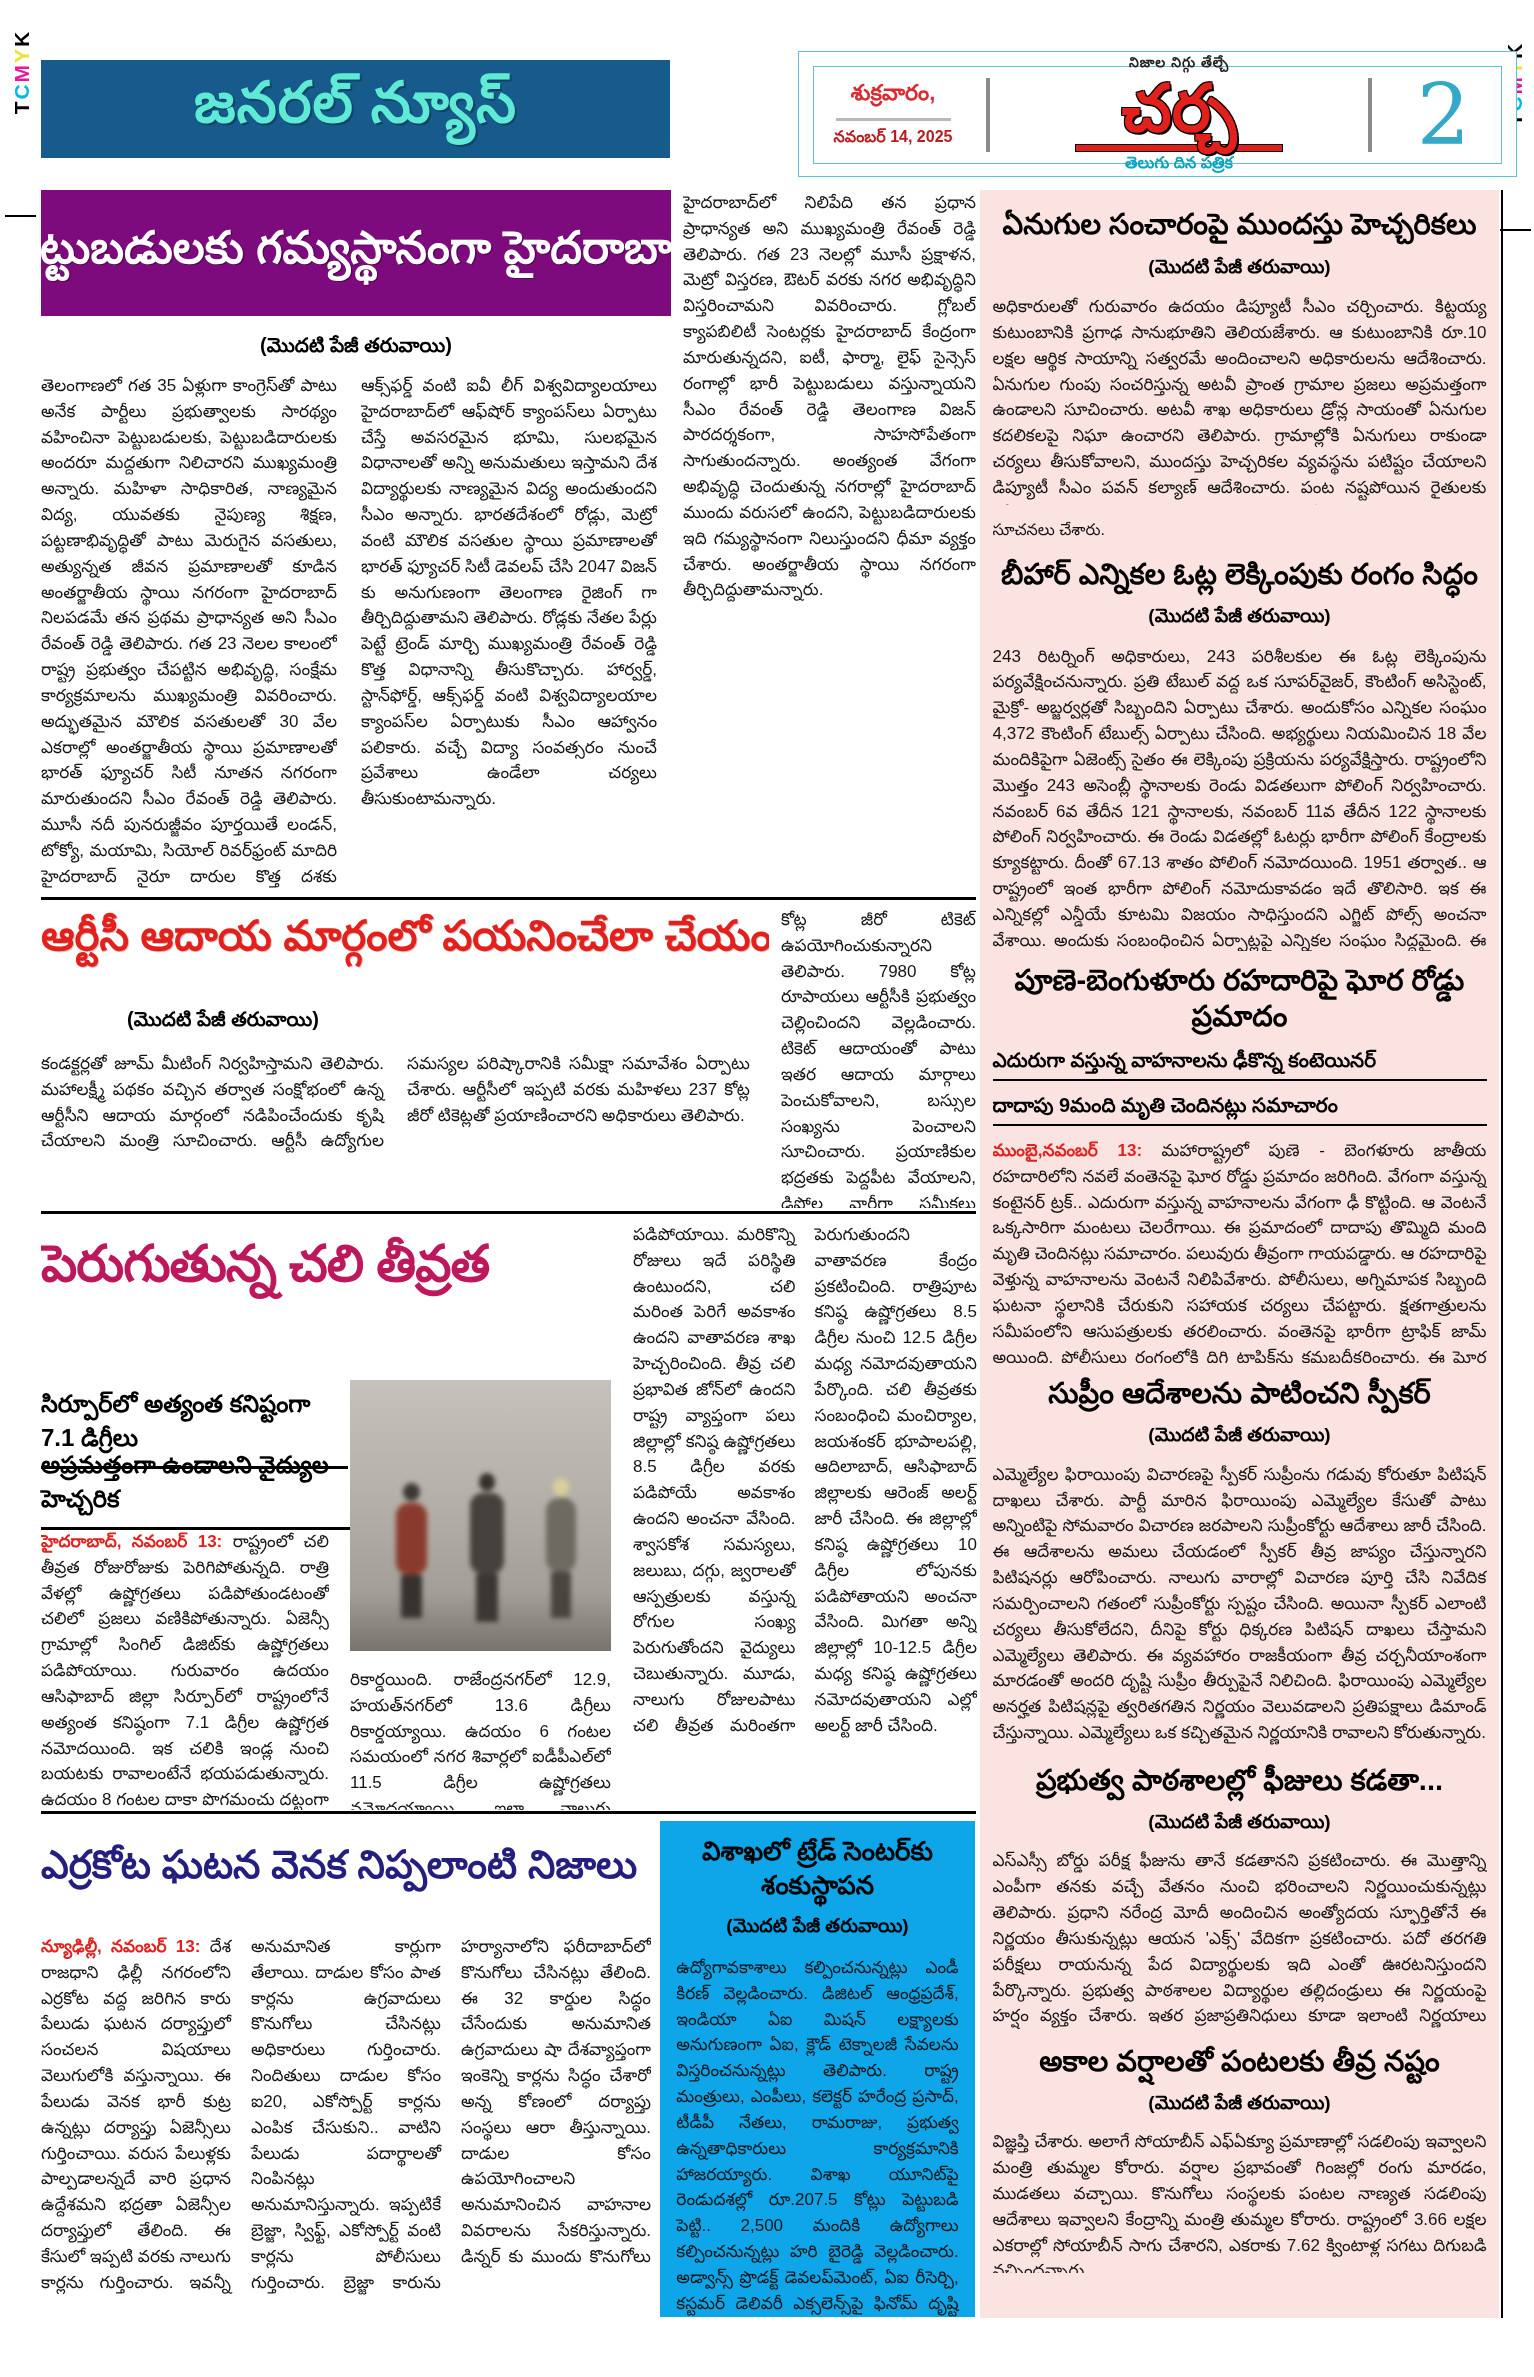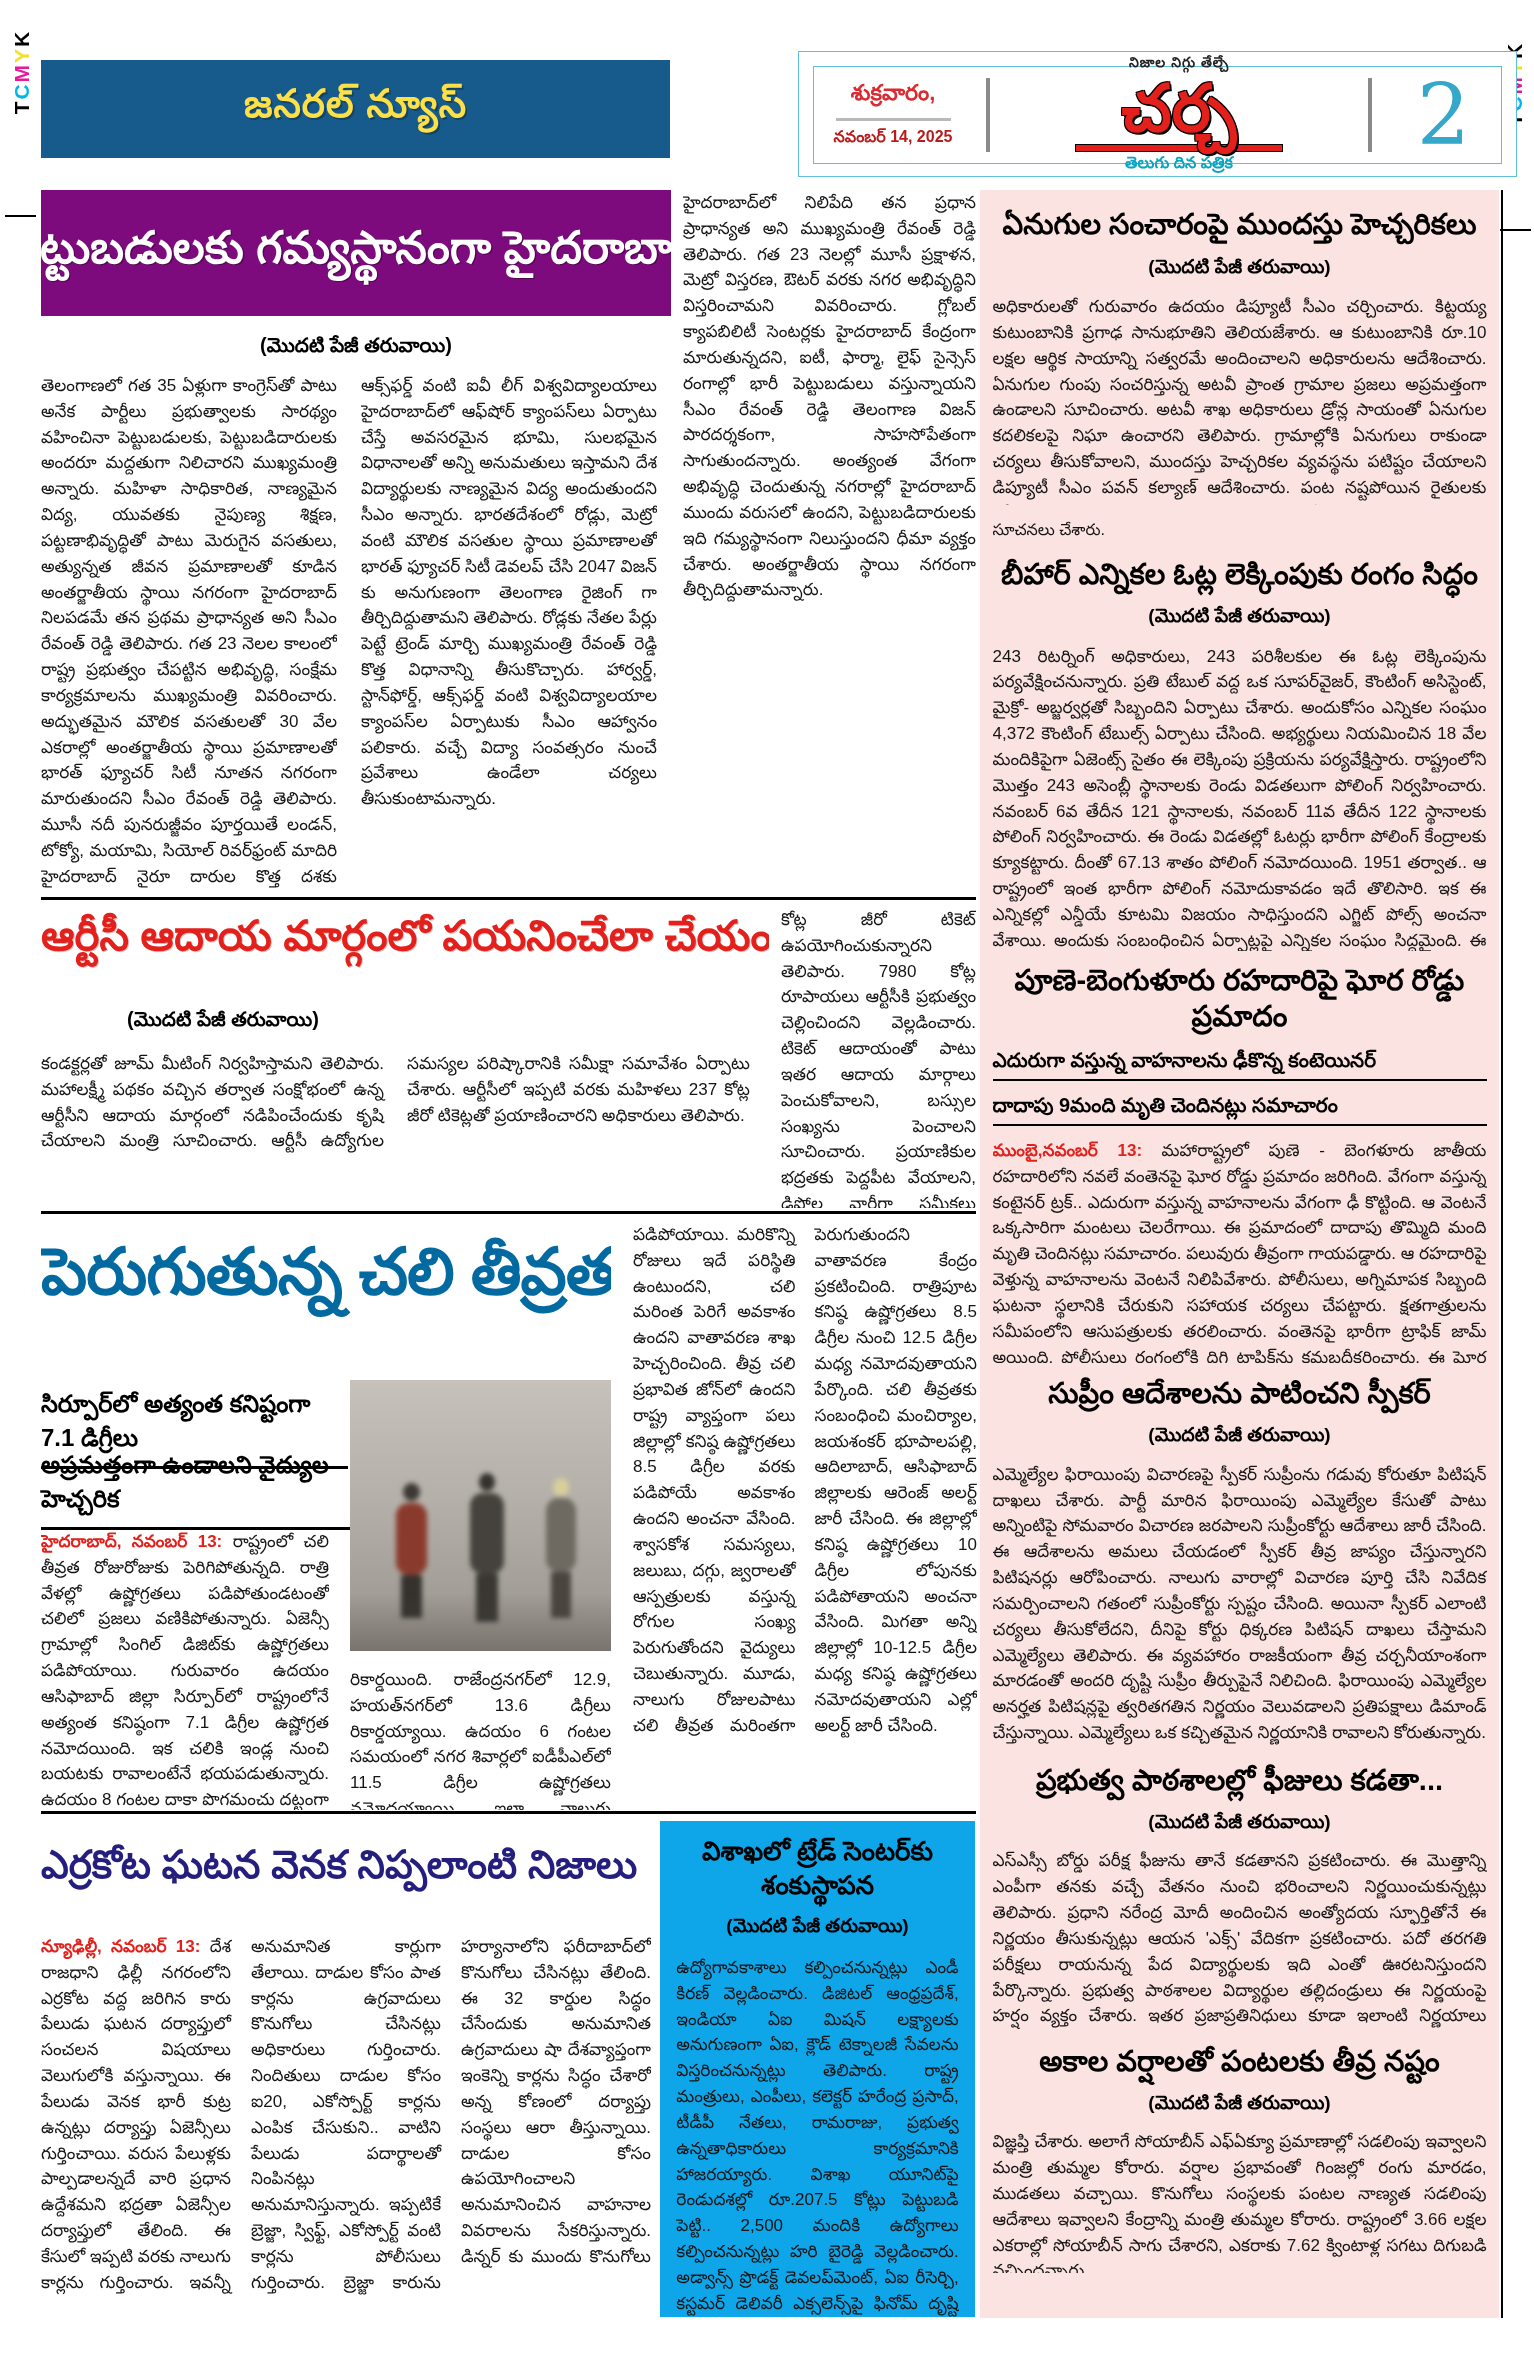--- a/index.html
+++ b/index.html
@@ -6,21 +6,21 @@
   .page{position:relative;width:1534px;height:2377px;background:#ffffff;
         font-family:"Liberation Sans","DejaVu Sans",sans-serif;color:#111;overflow:hidden;}
   .abs{position:absolute;}
   .clip{overflow:hidden;}
   .body-text{font-size:17px;line-height:1.52;text-align:justify;color:#141414;}
   .cont-note{font-weight:bold;font-size:20px;text-align:center;color:#000;}
   .dateline{color:#e3201b;font-weight:bold;}
   .hrule{background:#000;}
   
   .section-band{background:#175a8c;display:flex;align-items:center;justify-content:center;}
-  .section-band .t{color:#fde047;font-weight:bold;font-size:39px;letter-spacing:1px;
+  .section-band .t{color:#5eead4;font-weight:bold;font-size:57px;letter-spacing:1px;
                    text-shadow:1.9px 1.9px 0 rgba(0,0,0,.25);}
   .mast-outer{border:1.9px solid #5fc0da;padding:14px;background:#fff;}
   .mast-inner{border:1.9px solid #5fc0da;height:100%;display:flex;align-items:center;}
   .dateblock{width:158px;text-align:center;}
   .dateblock .w{color:#d92b31;font-weight:bold;font-size:22px;}
   .dateblock .sep{height:2.9px;background:#b9b9b9;width:115px;margin:6.7px auto;}
   .dateblock .d{color:#b91c1c;font-weight:bold;font-size:16px;}
   .vbar{width:3.8px;height:74px;background:#8a8a8a;margin:0 14.4px;}
   .logoblock{flex:1;text-align:center;}
   .logo-tag-top{font-size:14px;font-weight:bold;color:#222;letter-spacing:1px;}
@@ -32,21 +32,21 @@
            font-size:84px;color:#35a7c9;line-height:1;}
   .regmark{writing-mode:vertical-rl;transform:rotate(180deg);font-weight:bold;font-size:21px;
            letter-spacing:1.9px;line-height:1;}
   .regline{background:#000;height:2.4px;}
   
   .hl-purple{background:#7d0b7d;color:#fff;font-weight:bold;font-size:45px;display:flex;
              align-items:center;justify-content:center;white-space:nowrap;
              text-shadow:1.4px 1.4px 0 rgba(0,0,0,.35);}
   .hl-red{color:#e3201b;font-weight:bold;font-size:42px;white-space:nowrap;
           text-shadow:1px 1px 0 rgba(120,0,0,.25);}
-  .hl-big{color:#0369a1;font-weight:bold;font-size:65px;white-space:nowrap;letter-spacing:-1px;}
+  .hl-big{color:#be185d;font-weight:bold;font-size:51px;white-space:nowrap;letter-spacing:-1px;}
   .hl-navy{color:#241e7e;font-weight:bold;font-size:39px;white-space:nowrap;}
   .hl-pink{color:#000;font-weight:bold;font-size:29px;text-align:center;line-height:1.25;}
   .hl-yellow{color:#000;font-weight:bold;font-size:26px;text-align:center;line-height:1.3;}
   .subhead{font-weight:bold;font-size:24px;color:#000;border-bottom:3.4px solid #000;
            padding-bottom:7.7px;width:fit-content;}
   .subhead-pink{font-weight:bold;font-size:20px;color:#000;border-bottom:2.9px solid #000;
                 padding-bottom:6.7px;line-height:1.3;}
   .pinkcol{background:#fbe3e2;}
   .yellowbox{background:#0ea5e9;}
   

